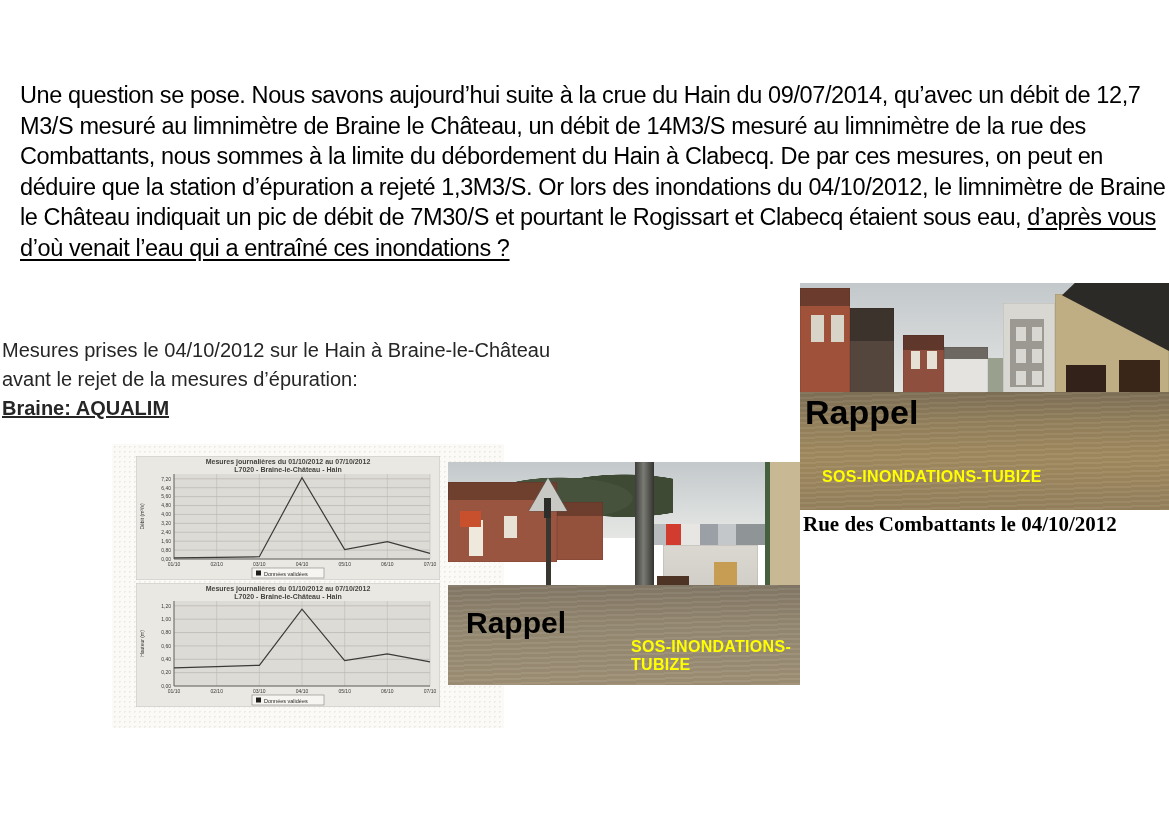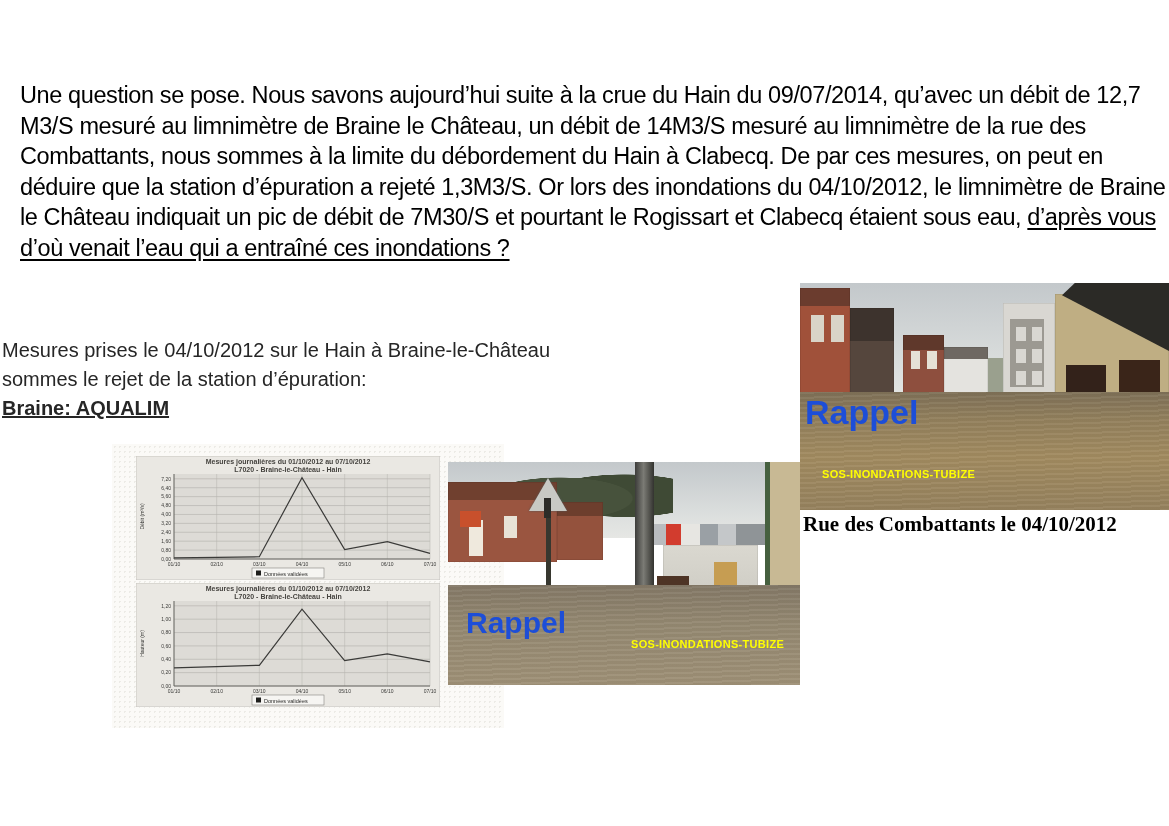--- a/index.html
+++ b/index.html
@@ -12,42 +12,42 @@
   .measures{position:absolute;left:2px;top:336px;width:572px;text-align:left;font-size:20px;line-height:29px;color:#262626;}
   .measures .src{font-weight:bold;text-decoration:underline;}
 
   .scanbg{position:absolute;left:112px;top:444px;width:392px;height:284px;background-color:#fbfaf7;background-image:radial-gradient(#ecebe6 1px,transparent 1px);background-size:5px 5px;}
 
   .chart{position:absolute;width:304px;height:124px;}
   .chart svg{display:block;}
 
   .photo{position:absolute;overflow:hidden;}
   .photo *{position:absolute;}
-  .rappel{font-weight:bold;color:#1d4ed8;line-height:1;}
-  .wmark{font-weight:bold;font-size:11px;letter-spacing:0.3px;}
+  .rappel{font-weight:bold;color:#000000;line-height:1;}
+  .wmark{font-weight:bold;font-size:16px;letter-spacing:0.3px;}
   .caption{position:absolute;font-weight:bold;font-size:21px;color:#000;white-space:nowrap;}
 
   
   .sky{left:0;top:0;width:100%;height:55%;background:linear-gradient(180deg,#c3c8cb 0%,#dcdfde 70%,#e6e7e4 100%);}
   .water{left:0;top:48%;width:100%;height:52%;background:linear-gradient(180deg,#7e7057 0%,#93805c 25%,#a18a5f 55%,#95815d 100%);}
   .streaks{left:0;top:48%;width:100%;height:52%;background:repeating-linear-gradient(178deg,rgba(255,255,255,.10) 0 2px,rgba(0,0,0,.05) 2px 5px);}
 
   
   .blk{box-shadow:0 0 0 .5px rgba(0,0,0,.15) inset;}
 </style>
 </head>
 <body>
 
 <div id="page">
 
   <div class="intro"><span>Une question se pose. Nous savons aujourd’hui suite à la crue du Hain du 09/07/2014, qu’avec un débit de 12,7 M3/S mesuré au limnimètre de Braine le Château, un débit de 14M3/S mesuré au limnimètre de la rue des Combattants, nous sommes à la limite du débordement du Hain à Clabecq. De par ces mesures, on peut en déduire que la station d’épuration a rejeté 1,3M3/S. Or lors des inondations du 04/10/2012, le limnimètre de Braine le Château indiquait un pic de débit de 7M30/S et pourtant le Rogissart et Clabecq étaient sous eau, </span><u>d’après vous d’où venait l’eau qui a entraîné ces inondations ?</u></div>
 
   <div class="measures">
     <div>Mesures prises le 04/10/2012 sur le Hain à Braine-le-Château</div>
-    <div>sommes le rejet de la station d’épuration:</div>
+    <div>avant le rejet de la mesures d’épuration:</div>
     <div class="src">Braine: AQUALIM</div>
   </div>
 
   <div class="scanbg"></div>
 
   <div class="chart" style="left:136px;top:456px;">
       <svg width="304" height="124" viewBox="0 0 304 124">
         <rect x="0" y="0" width="304" height="124" fill="#eae8e3" stroke="#c7c5c0" stroke-width="1"></rect>
         <rect x="38" y="18" width="256" height="85" fill="#dddbd6"></rect>
         <text x="152" y="8" font-size="7" font-weight="bold" fill="#45433f" text-anchor="middle">Mesures journalières du 01/10/2012 au 07/10/2012</text>

